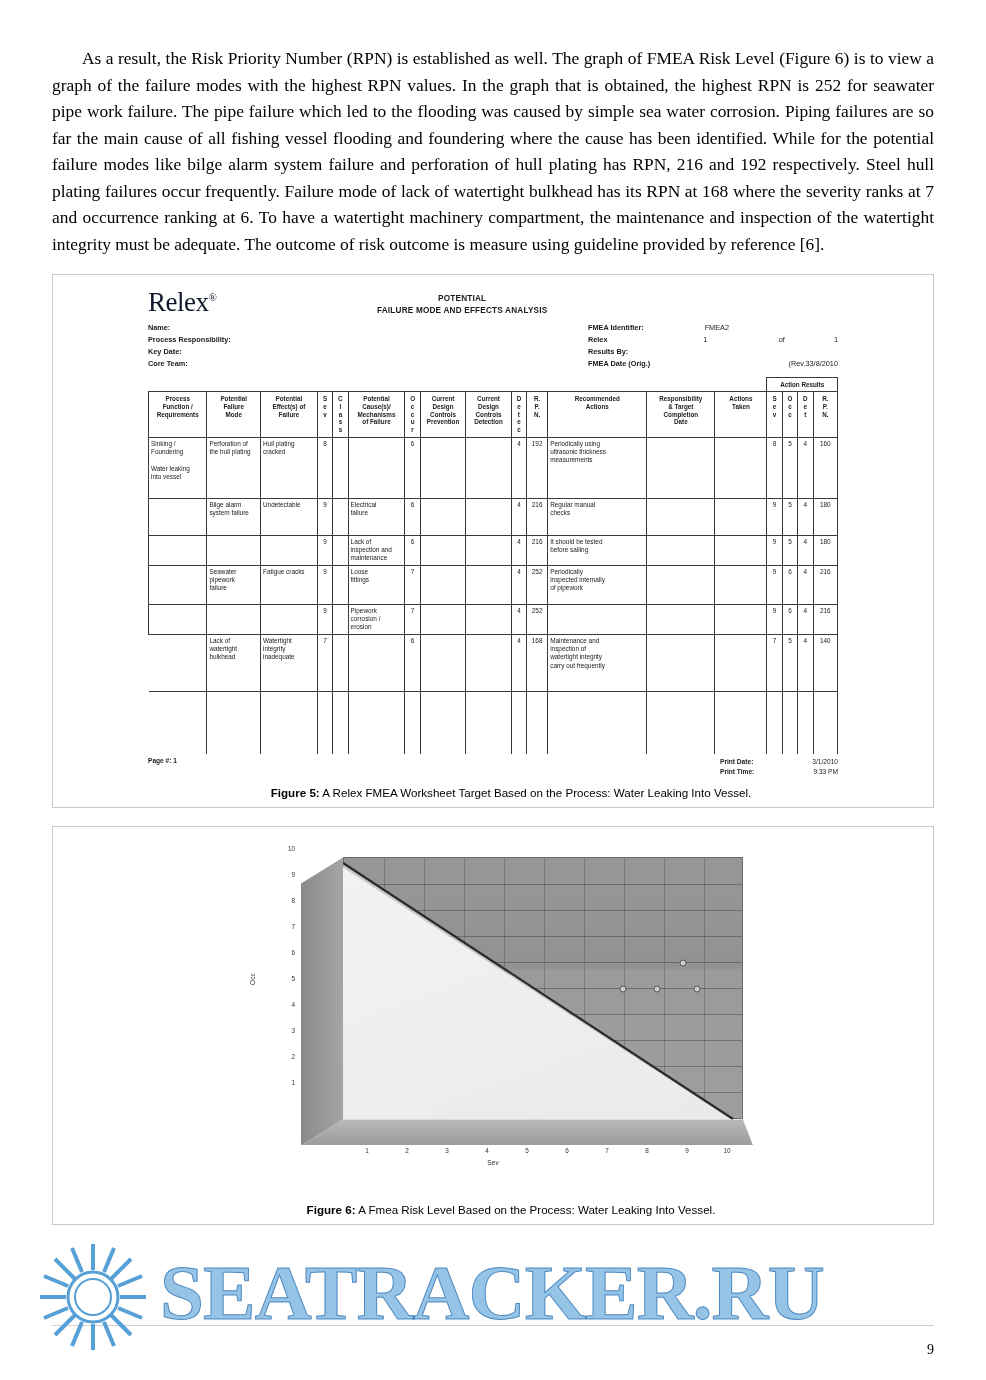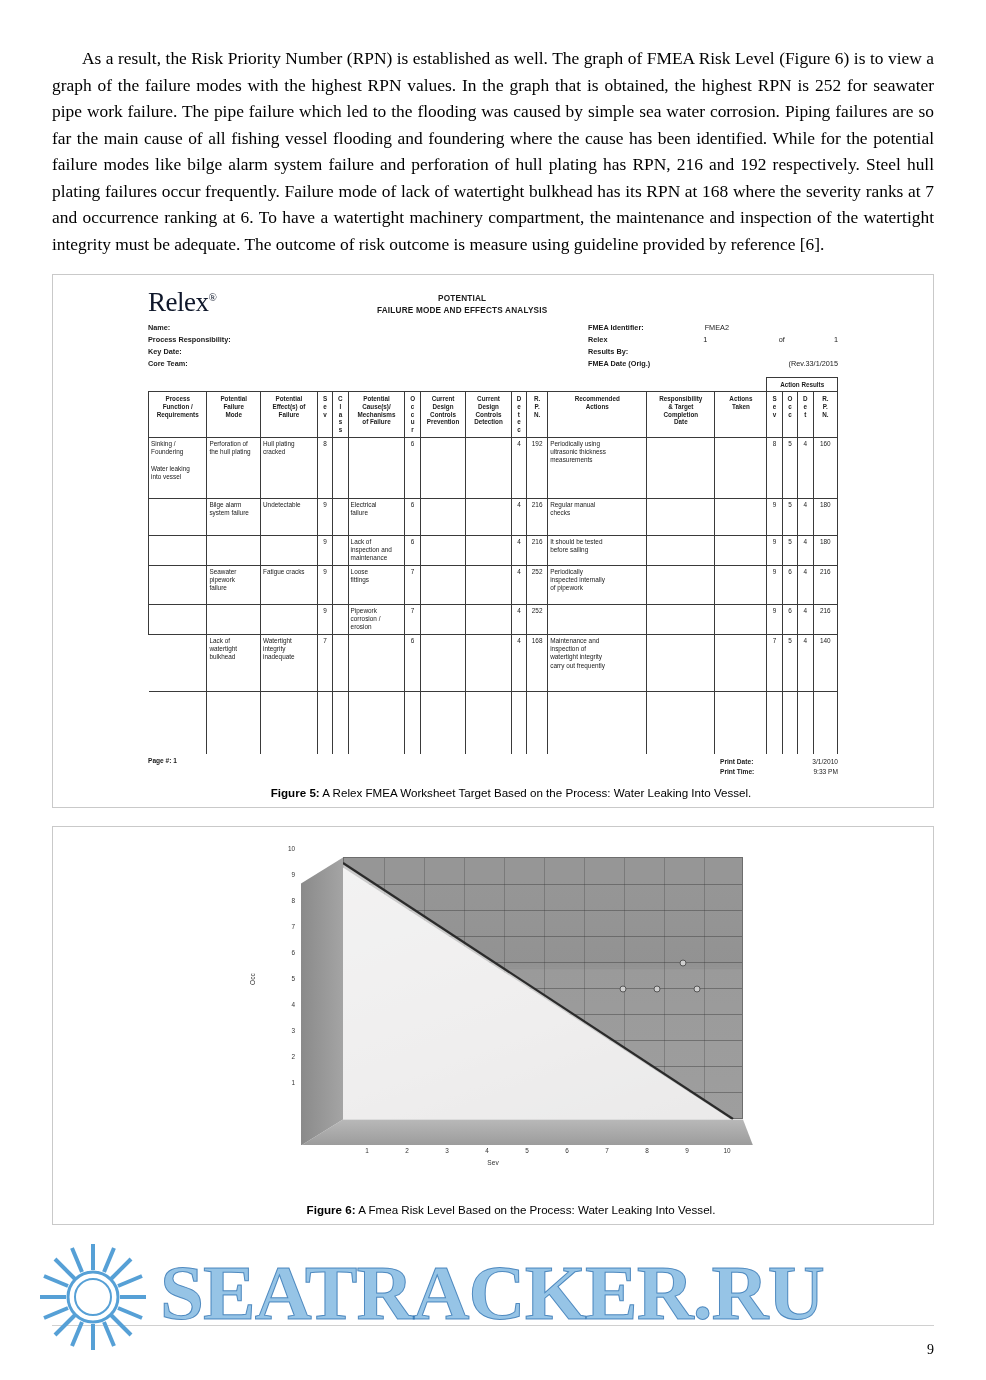--- a/index.html
+++ b/index.html
@@ -331,21 +331,21 @@
               <span class="v3">1</span>
             </div>
             <div class="mr">
               <span class="k">Results By:</span>
               <span class="v1"></span>
             </div>
             <div class="mr">
               <span class="k">FMEA Date (Orig.)</span>
               <span class="v1"></span>
               <span class="v2"></span>
-              <span class="v3">(Rev.33/1/2015</span>
+              <span class="v3">(Rev.33/8/2010</span>
             </div>
           </div>
         </div>
 
         <table class="fmea">
           <colgroup>
             <col style="width:7.2%">
               <col style="width:6.6%">
               <col style="width:7.0%">
             <col style="width:1.9%">

